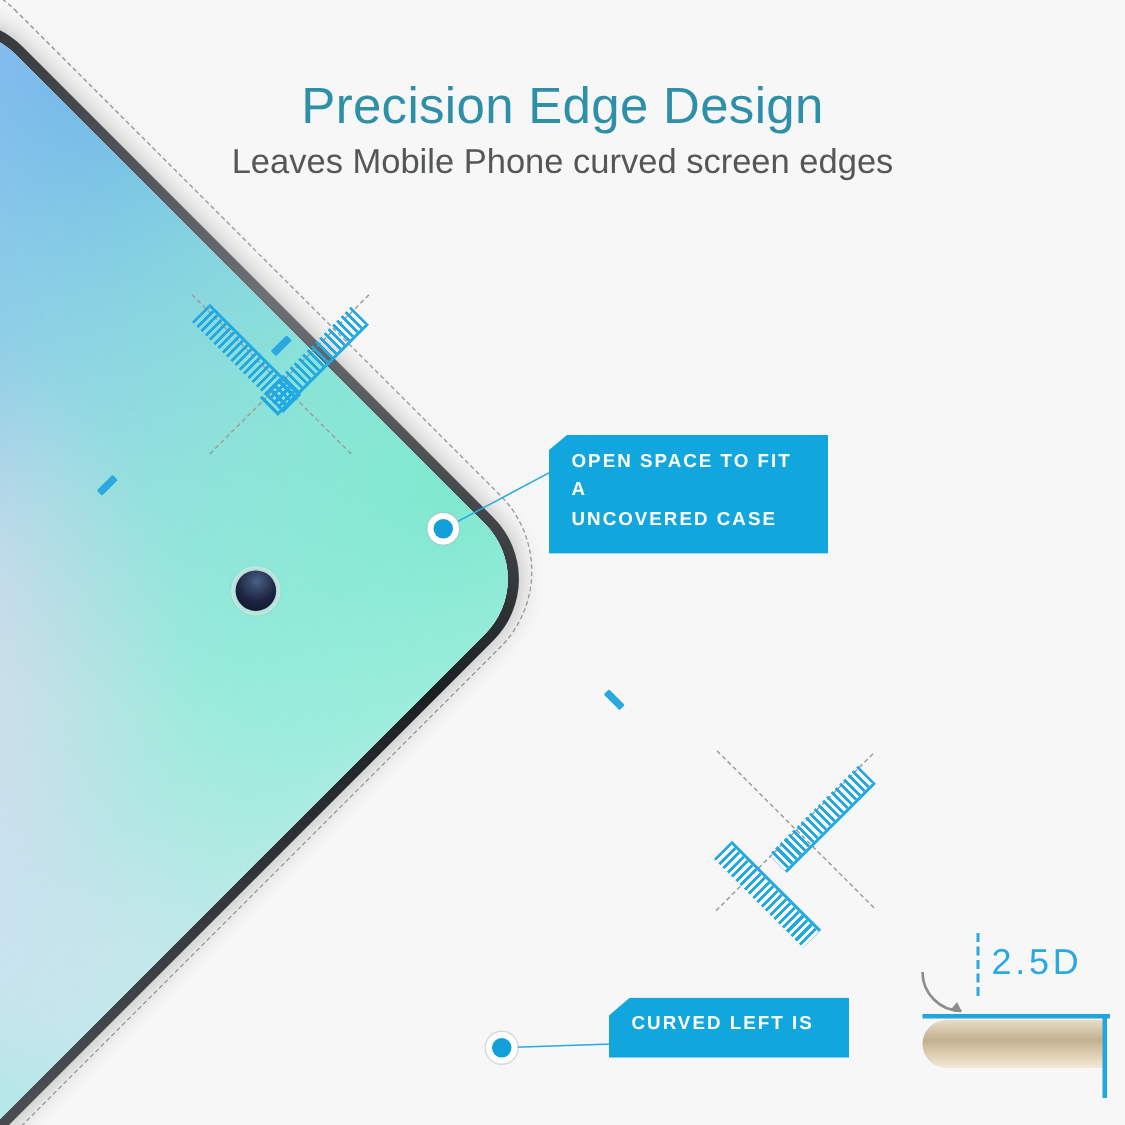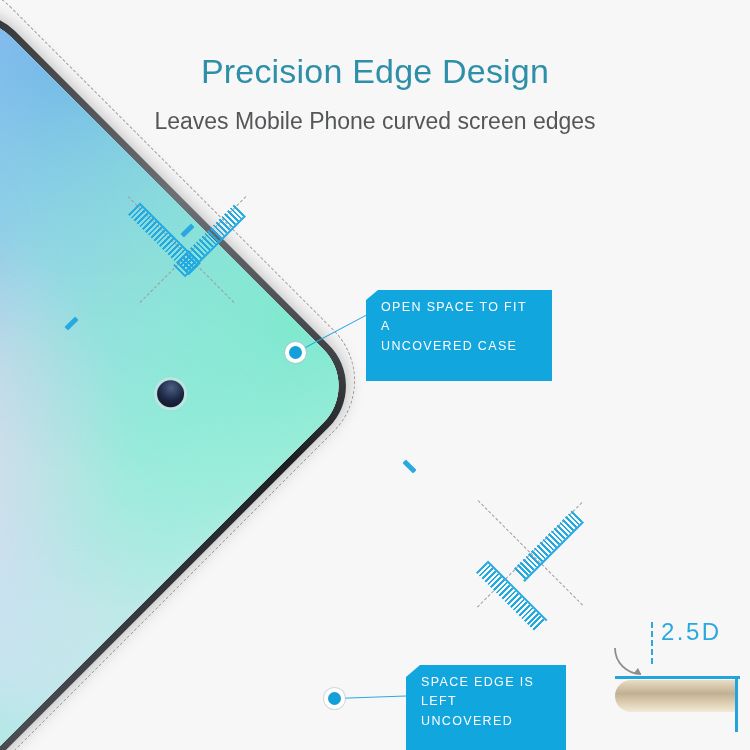--- a/index.html
+++ b/index.html
@@ -15,21 +15,20 @@
   
   .header { position:absolute; top:0; left:0; width:750px; text-align:center; z-index:40; }
   .title {
     margin-top:52px;
     font-size:34px;
     font-weight:400;
     color:#2e8fa8;
     letter-spacing:.2px;
   }
   .subtitle {
-    margin-top:14px;
     font-size:23px;
     line-height:1.42;
     color:#555658;
     font-weight:400;
   }
 
   
   .phone-wrap {
     position:absolute;
     left:-108px; top:188px;
@@ -122,23 +121,23 @@
   }
 
   
   .callout {
     position:absolute;
     background:#11a6dd;
     color:#ffffff;
     font-size:12.5px;
     letter-spacing:1.35px;
     line-height:1.55;
-    padding:8px 13px 25px 15px;
+    padding:8px 13px 13px 15px;
     z-index:30;
-    font-weight:400;
+    font-weight:700;
   }
   .callout-top {
     left:366px; top:290px;
     width:186px;
     clip-path:polygon(12px 0, 100% 0, 100% 100%, 0 100%, 0 10px);
   }
   .callout-bottom {
     left:406px; top:665px;
     width:160px;
     clip-path:polygon(14px 0, 100% 0, 100% 100%, 0 100%, 0 12px);
@@ -153,21 +152,21 @@
     position:absolute;
     width:13px; height:13px; border-radius:50%;
     background:#139fd8;
     box-shadow:0 0 0 4px #ffffff, 0 0 0 5px rgba(180,190,195,.5);
     z-index:32;
   }
 
   
   .edge-diagram { position:absolute; left:615px; top:618px; width:135px; height:132px; z-index:35; }
   .edge-label {
-    position:absolute; left:46px; top:0;
+    position:absolute; left:46px; top:10px;
     font-size:24px; color:#2aa9e0; letter-spacing:2.5px;
   }
   .edge-dashed-v {
     position:absolute; left:36px; top:4px;
     width:0; height:42px;
     border-left:2px dashed #2aa9e0;
   }
   .edge-hline {
     position:absolute; left:0px; top:58px;
     width:125px; height:3px; background:#22a5dc;
@@ -224,22 +223,21 @@
   <div class="leader" style="left:296px; top:352px; width:86px; transform:rotate(-28deg);"></div>
   <div class="anchor-dot" style="left:289px; top:346px;"></div>
   <div class="callout callout-top">
     <div>OPEN SPACE TO FIT A</div>
     <div>UNCOVERED CASE</div>
   </div>
 
   <div class="leader" style="left:335px; top:698px; width:78px; transform:rotate(-2deg);"></div>
   <div class="anchor-dot" style="left:328px; top:692px;"></div>
   <div class="callout callout-bottom">
-    <div>SPACE EDGE IS</div>
-    <div>LEFT UNCOVERED</div>
+    <div>CURVED LEFT IS</div>
   </div>
 
   <div class="edge-diagram">
     <div class="edge-dashed-v"></div>
     <div class="edge-label">2.5D</div>
     <svg class="edge-arc" width="44" height="44" viewBox="0 0 44 44">
       <path d="M4 8 A 26 26 0 0 0 30 34" fill="none" stroke="#8d8d8d" stroke-width="1.8"></path>
       <path d="M30 34 L 23 33 L 27 28 Z" fill="#8d8d8d"></path>
     </svg>
     <div class="edge-hline"></div>

